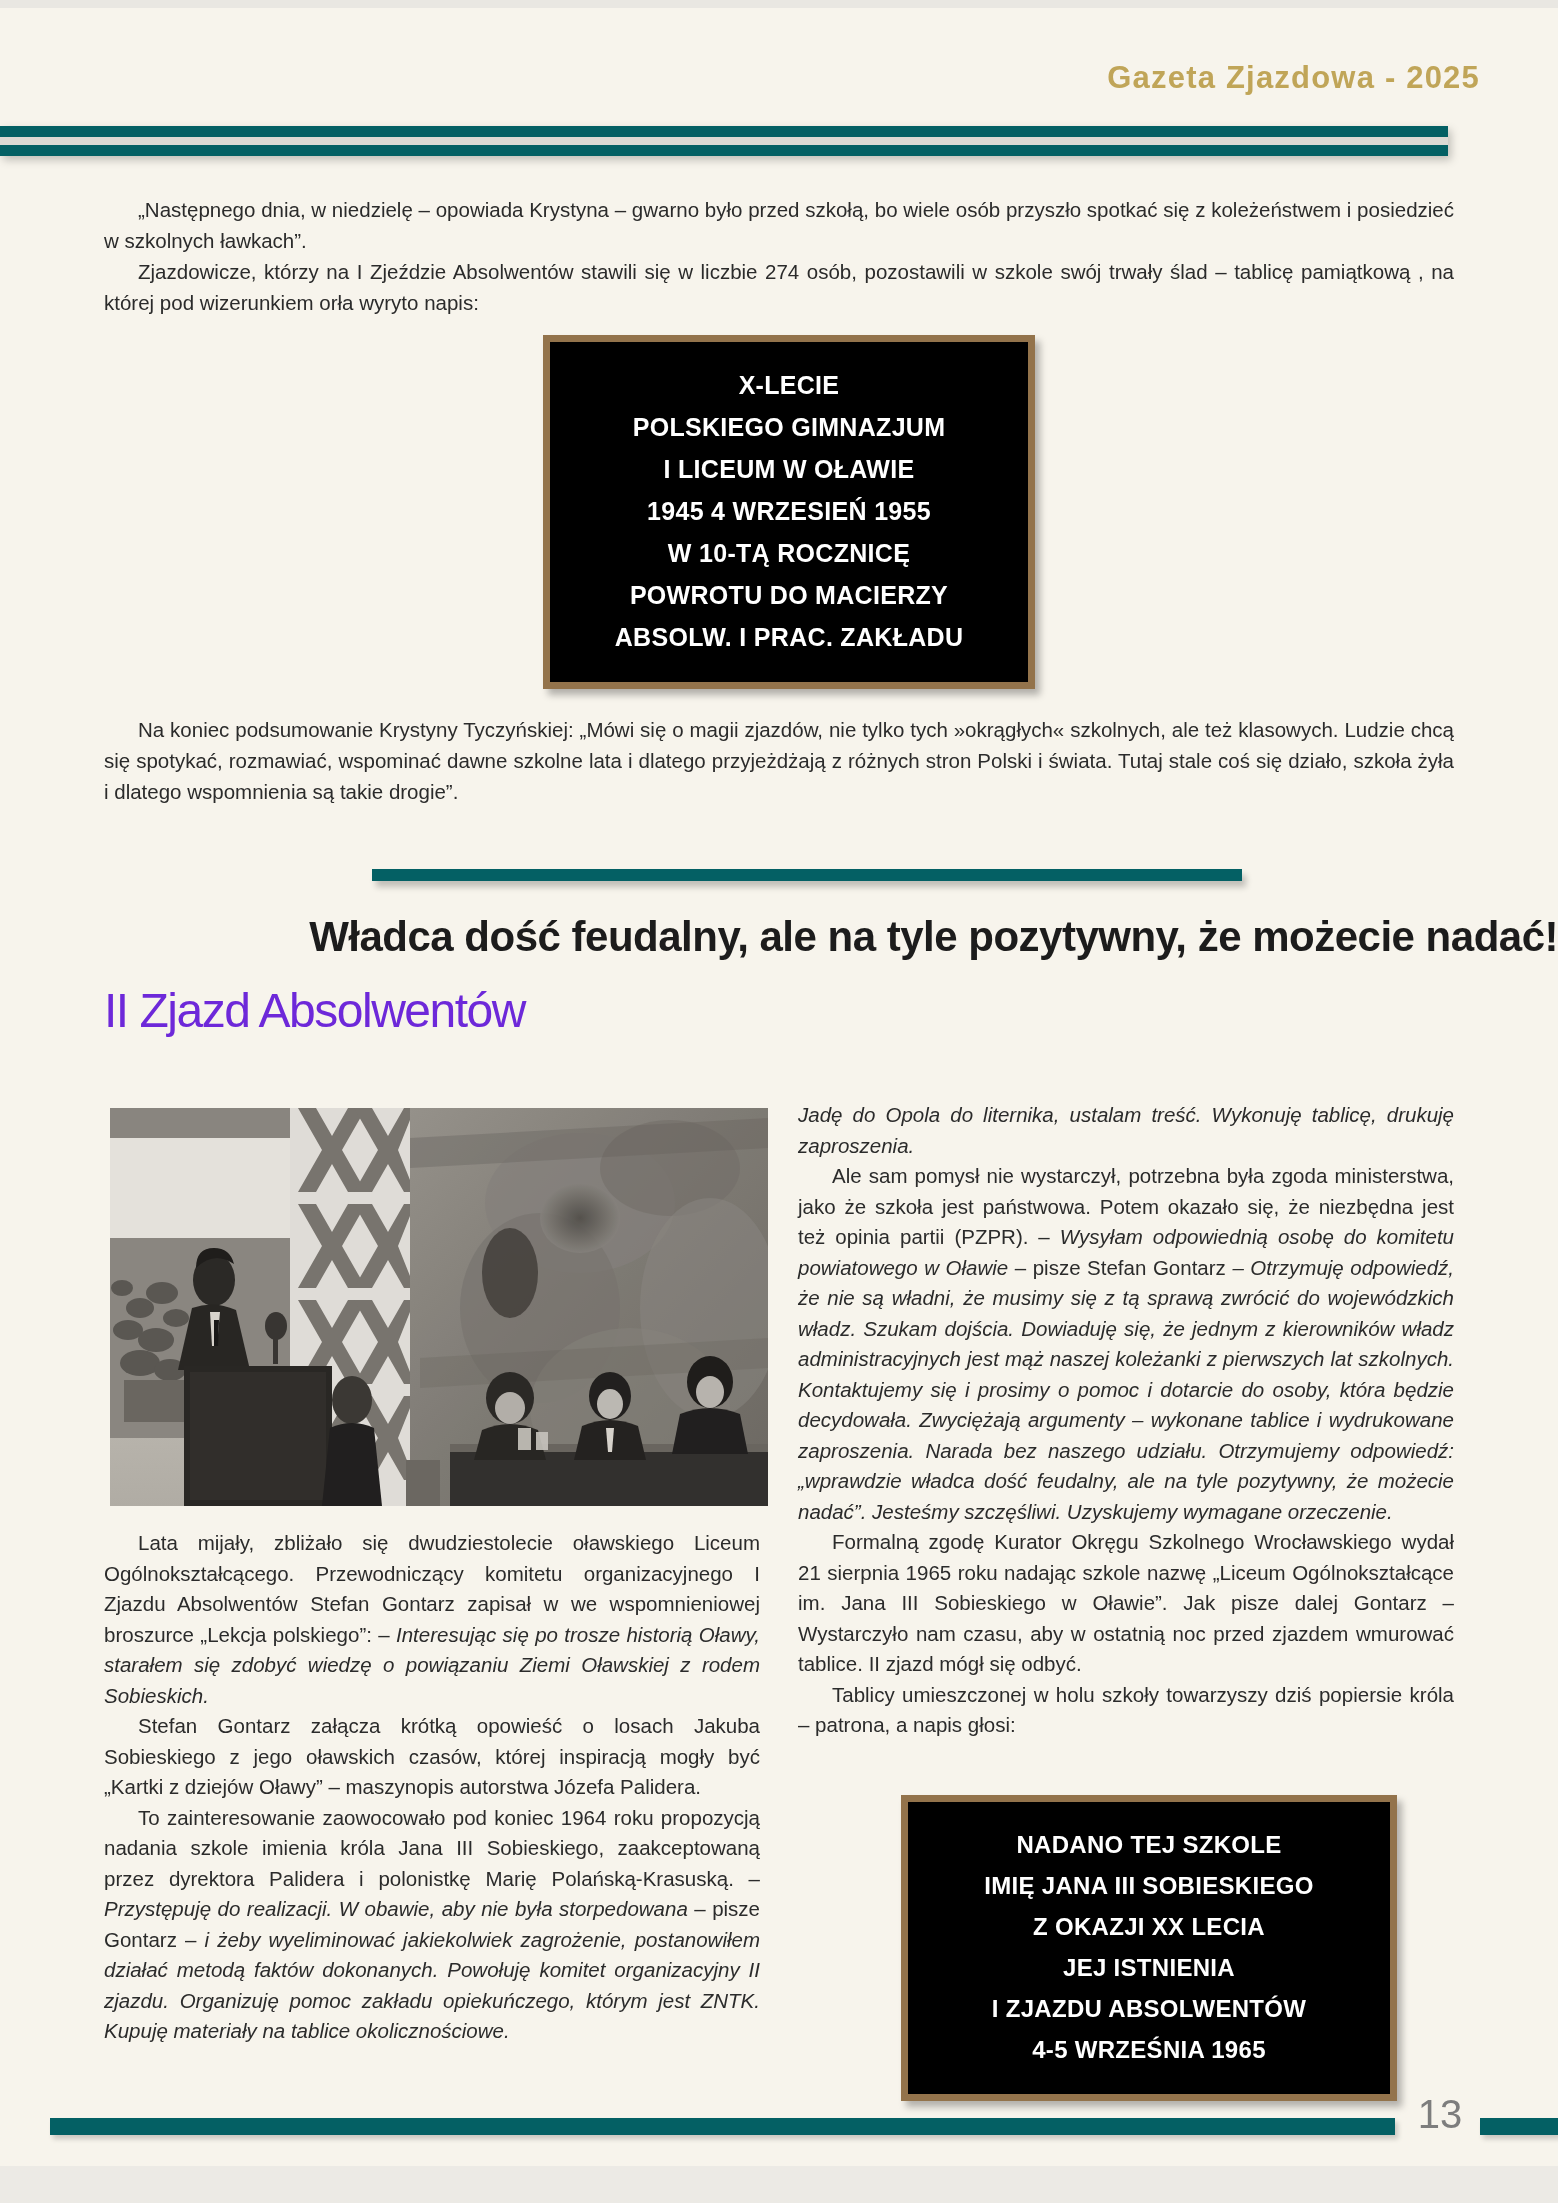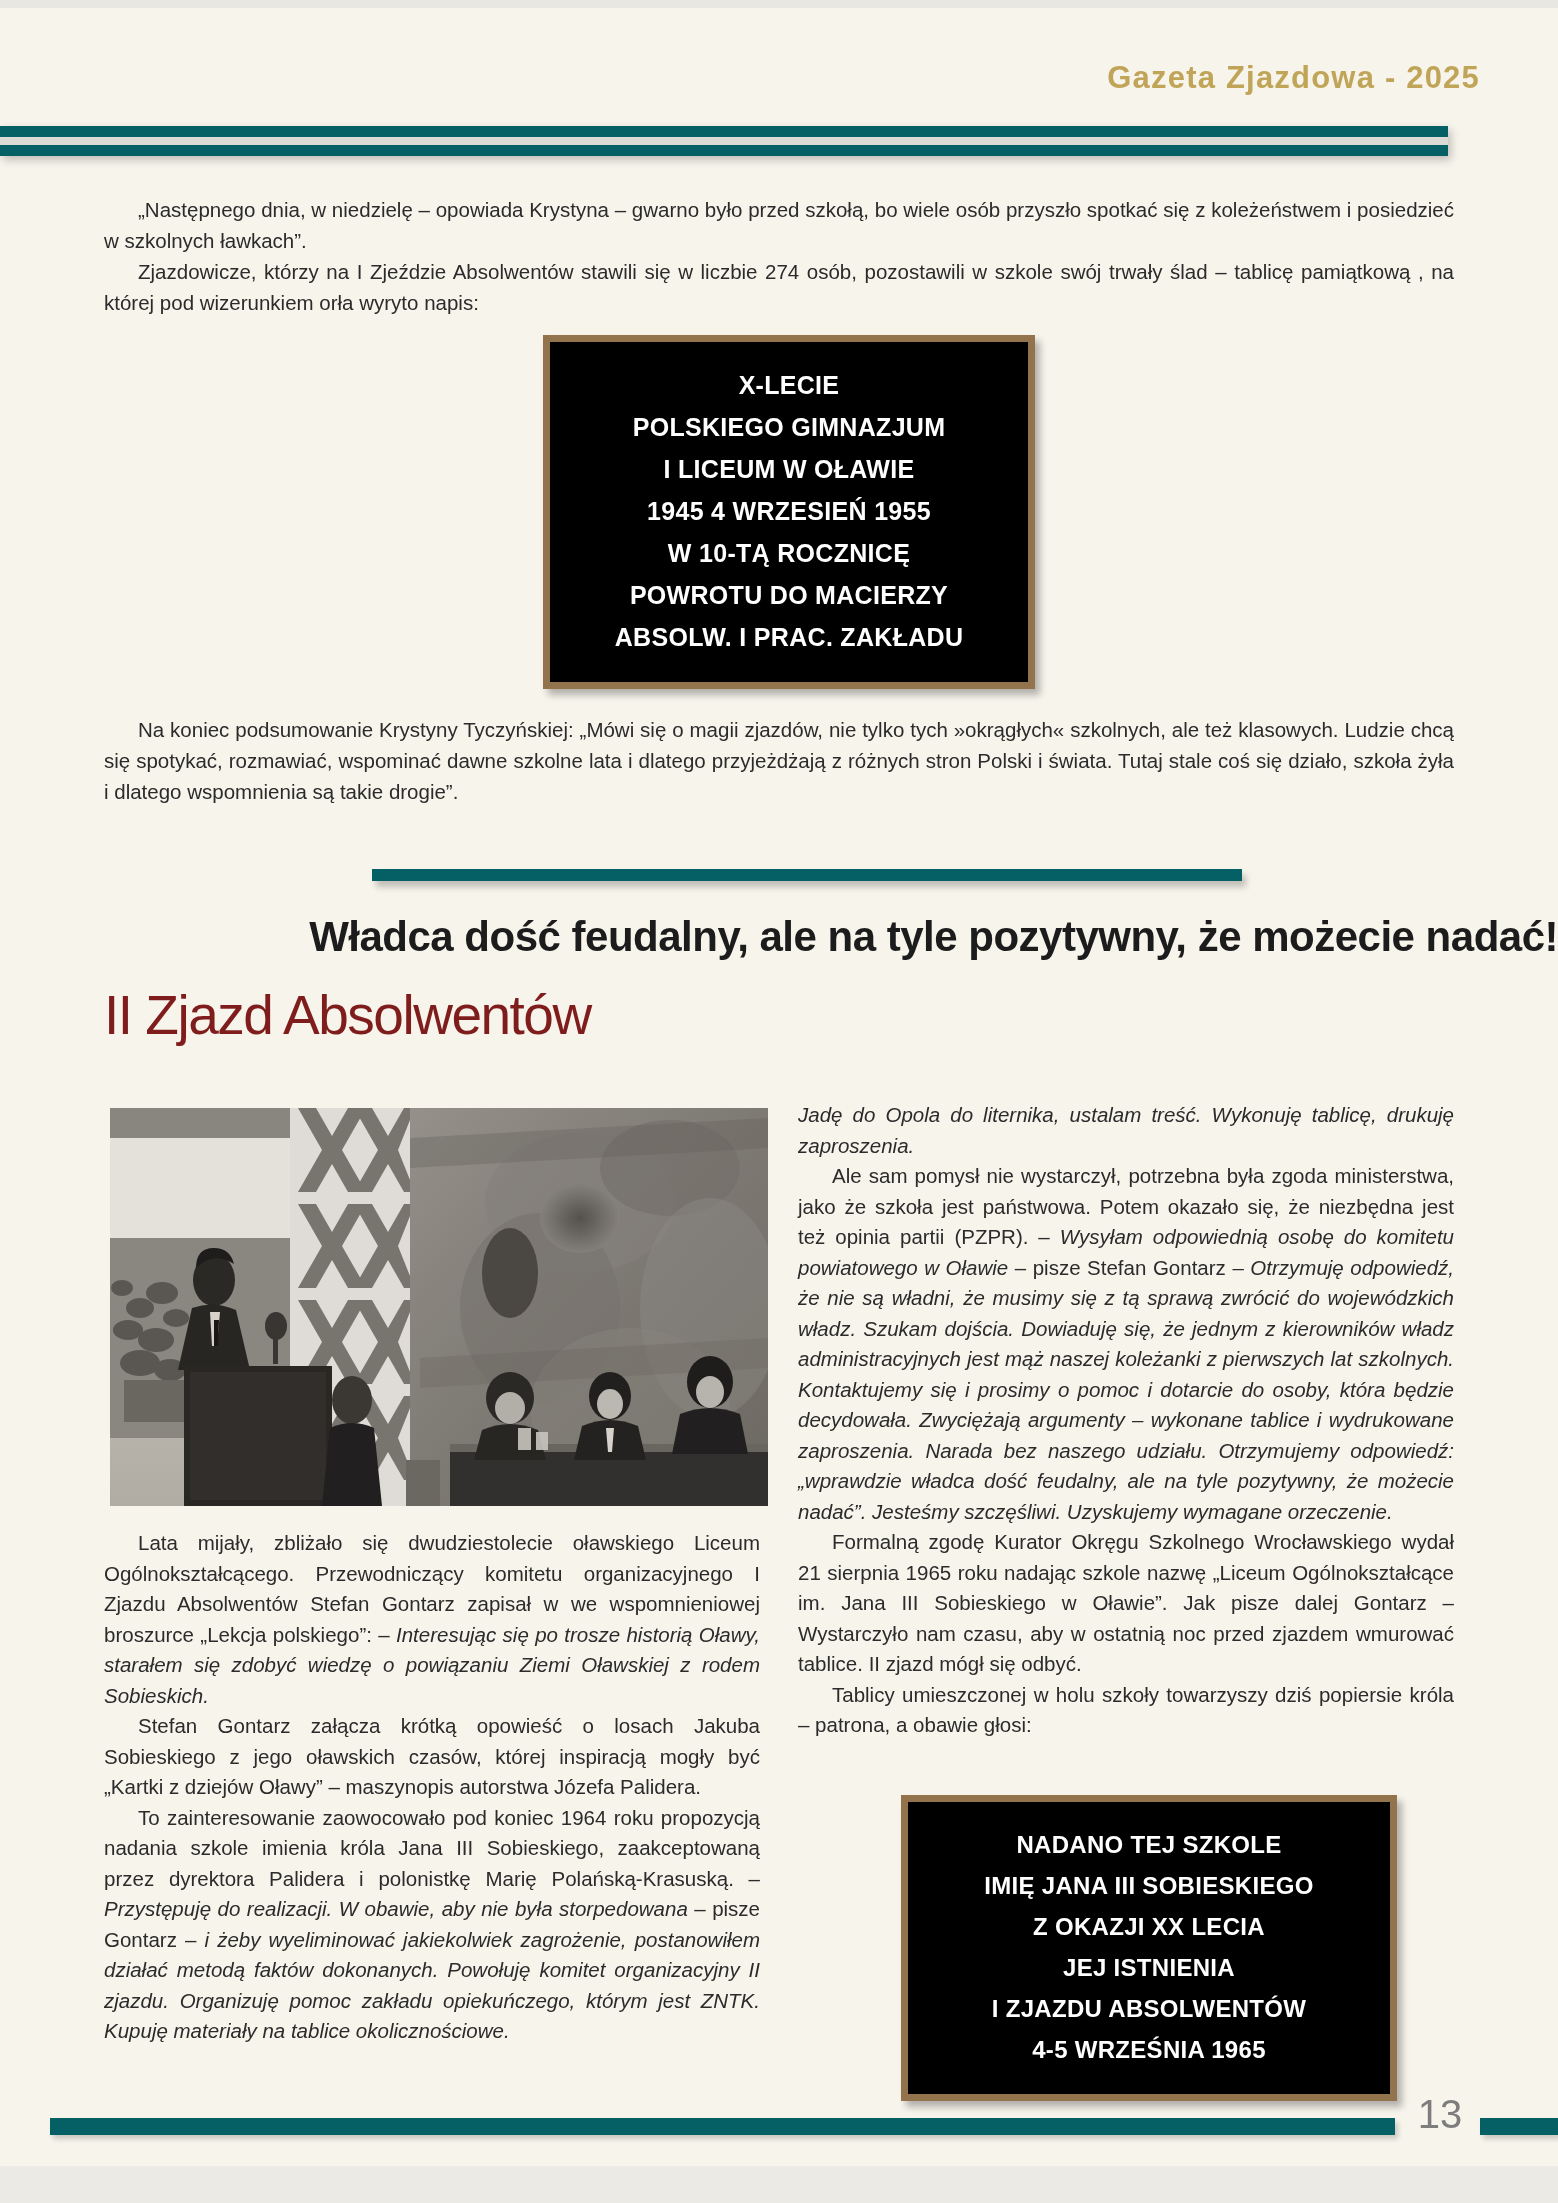--- a/index.html
+++ b/index.html
@@ -121,22 +121,22 @@
     text-align: right;
     font-size: 42px;
     font-weight: bold;
     color: #1c1c1c;
     font-family: "Liberation Sans", sans-serif;
     letter-spacing: -0.5px;
   }
   .bigheading {
     position: absolute;
     left: 104px; top: 975px;
-    font-size: 55px;
-    color: #7f1d1d;
+    font-size: 48px;
+    color: #6d28d9;
     font-family: "Liberation Sans", sans-serif;
     font-weight: normal;
     letter-spacing: -1.5px;
   }
 
   
   .col {
     position: absolute;
     width: 656px;
     text-align: justify;
@@ -354,21 +354,21 @@
   <div class="col" id="col-left">
     <p class="ind"><span>Lata mijały, zbliżało się dwudziestolecie oławskiego Liceum Ogólnokształcącego. Przewodniczący komitetu organizacyjnego I Zjazdu Absolwentów Stefan Gontarz zapisał w we wspomnieniowej broszurce „Lekcja polskiego”: – </span><em>Interesując się po trosze historią Oławy, starałem się zdobyć wiedzę o powiązaniu Ziemi Oławskiej z rodem Sobieskich.</em></p>
     <p class="ind">Stefan Gontarz załącza krótką opowieść o losach Jakuba Sobieskiego z jego oławskich czasów, której inspiracją mogły być „Kartki z dziejów Oławy” – maszynopis autorstwa Józefa Palidera.</p>
     <p class="ind"><span>To zainteresowanie zaowocowało pod koniec 1964 roku propozycją  nadania szkole imienia króla Jana III Sobieskiego, zaakceptowaną przez dyrektora Palidera i polonistkę Marię Polańską-Krasuską. – </span><em>Przystępuję do realizacji. W obawie, aby nie była storpedowana</em><span> – pisze Gontarz – </span><em>i żeby wyeliminować jakiekolwiek zagrożenie, postanowiłem działać metodą faktów dokonanych. Powołuję komitet organizacyjny II zjazdu. Organizuję pomoc zakładu opiekuńczego, którym jest ZNTK. Kupuję materiały na tablice okolicznościowe.</em></p>
   </div>
 
   <div class="col" id="col-right">
     <p><em>Jadę do Opola do liternika, ustalam treść. Wykonuję tablicę, drukuję zaproszenia.</em></p>
     <p class="ind"><span>Ale sam pomysł nie wystarczył, potrzebna była zgoda ministerstwa, jako że szkoła jest państwowa. Potem okazało się, że niezbędna jest też opinia partii (PZPR). – </span><em>Wysyłam odpowiednią osobę do komitetu powiatowego w Oławie</em><span> – pisze Stefan Gontarz </span><em>– Otrzymuję odpowiedź, że nie są władni, że musimy się z tą sprawą zwrócić do wojewódzkich władz. Szukam dojścia. Dowiaduję się, że jednym z kierowników władz administracyjnych jest mąż naszej koleżanki z pierwszych lat szkolnych. Kontaktujemy się i prosimy o pomoc i dotarcie do osoby, która będzie decydowała. Zwyciężają argumenty – wykonane tablice i wydrukowane zaproszenia. Narada bez naszego udziału. Otrzymujemy odpowiedź: „wprawdzie władca dość feudalny, ale na tyle pozytywny, że możecie nadać”. Jesteśmy szczęśliwi. Uzyskujemy wymagane orzeczenie.</em></p>
     <p class="ind">Formalną zgodę Kurator Okręgu Szkolnego Wrocławskiego wydał 21 sierpnia 1965 roku nadając szkole nazwę „Liceum Ogólnokształcące im. Jana III Sobieskiego w Oławie”. Jak pisze dalej Gontarz – Wystarczyło nam czasu, aby w ostatnią noc przed zjazdem wmurować tablice. II zjazd mógł się odbyć.</p>
-    <p class="ind">Tablicy umieszczonej w holu szkoły towarzyszy dziś popiersie króla – patrona, a obawie głosi:</p>
+    <p class="ind">Tablicy umieszczonej w holu szkoły towarzyszy dziś popiersie króla – patrona, a napis głosi:</p>
   </div>
 
   <div class="plaque" id="plaque-two">
     <div class="pl-inner">
       <div class="pl-line">NADANO TEJ SZKOLE</div>
       <div class="pl-line">IMIĘ JANA III SOBIESKIEGO</div>
       <div class="pl-line">Z OKAZJI XX LECIA</div>
       <div class="pl-line">JEJ ISTNIENIA</div>
       <div class="pl-line">I ZJAZDU ABSOLWENTÓW</div>
       <div class="pl-line">4-5 WRZEŚNIA 1965</div>

